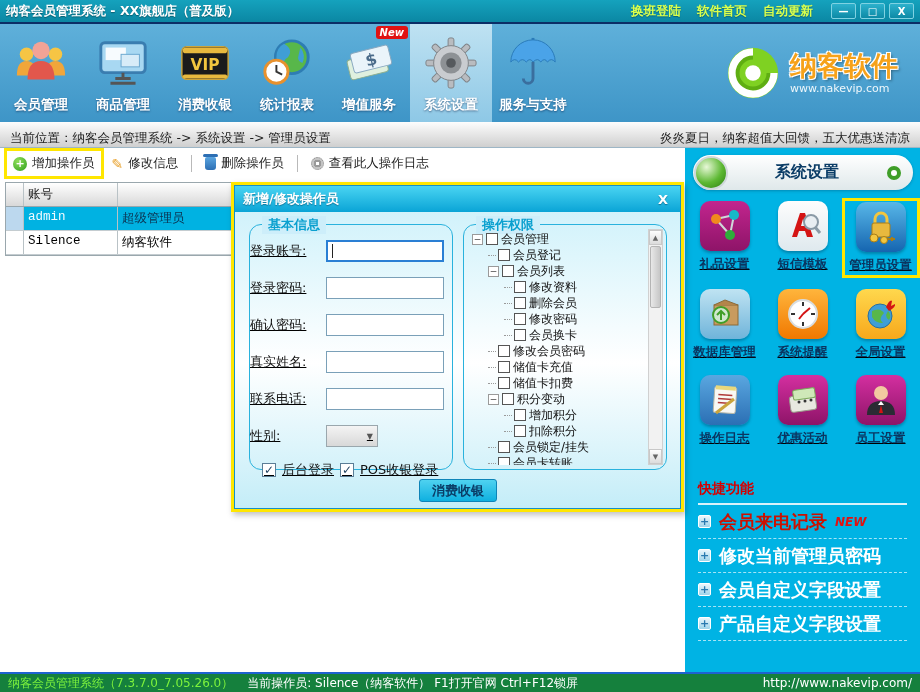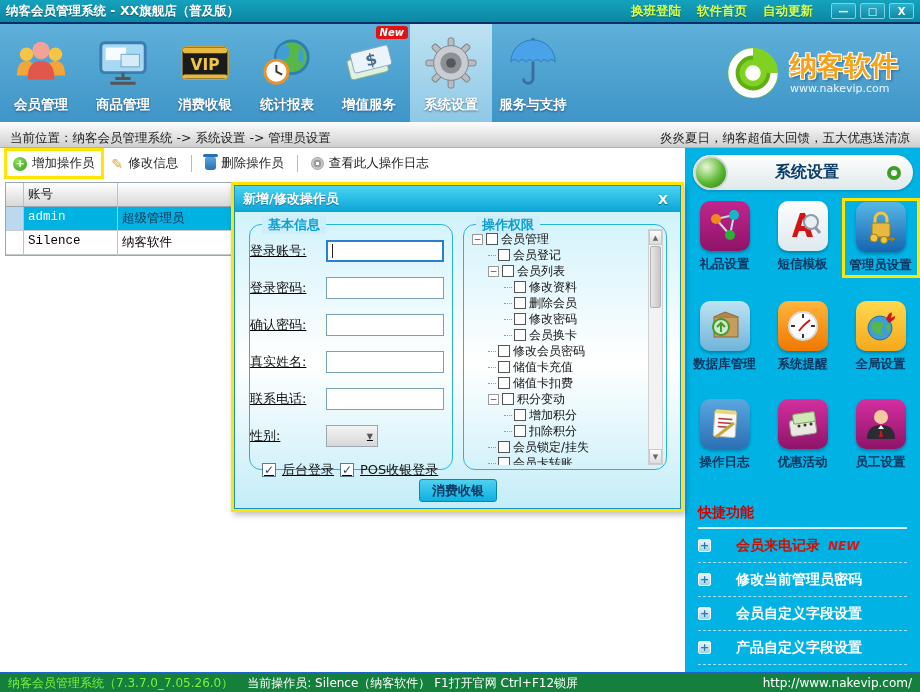--- a/index.html
+++ b/index.html
@@ -94,39 +94,39 @@
 
   .savebtn { position:absolute; left:184px; bottom:6px; width:78px; height:23px; background:linear-gradient(#4fd2f0,#0fb0e0); border:1px solid #0d84b8; border-radius:3px; color:#0a3c66; font-weight:bold; font-size:13px; display:flex; align-items:center; justify-content:center; cursor:pointer; }
 
   
   .sidebar { width:235px; background:#00b3e4; flex:0 0 auto; display:flex; flex-direction:column; }
   .pill { margin:7px auto 8px; width:220px; height:35px; background:linear-gradient(#ffffff,#dfe8ea); border-radius:18px; display:flex; align-items:center; box-shadow:0 1px 3px rgba(0,40,70,.3); }
   .orb { width:34px; height:34px; border-radius:50%; background:radial-gradient(circle at 35% 30%,#e8f8d8,#5cb832 55%,#2c7d12); border:2px solid #cfd8da; margin-left:1px; flex:0 0 auto; }
   .pill-label { flex:1; text-align:center; font-weight:bold; font-size:16px; color:#0a3c66; }
   .ring { width:14px; height:14px; border:4px solid #3f9e28; border-radius:50%; background:#fff; margin-right:12px; flex:0 0 auto; }
 
-  .sgrid { display:grid; grid-template-columns:repeat(3,78px); justify-content:center; row-gap:20px; }
+  .sgrid { display:grid; grid-template-columns:repeat(3,78px); justify-content:center; row-gap:8px;text-decoration:underline; }
   .scell { display:flex; flex-direction:column; align-items:center; cursor:pointer; padding:3px 0; }
   .scell.hl { border:3px solid #ffe600; padding:1px 12px; }
   .sicon { width:50px; height:50px; border-radius:10px; display:flex; align-items:center; justify-content:center; box-shadow:0 2px 3px rgba(0,40,70,.35); }
   .slabel { margin-top:5px; font-size:12.5px; font-weight:bold; color:#0a3560; white-space:nowrap; }
   .bg-gift { background:linear-gradient(#c2258e,#8e1468); }
   .bg-sms { background:linear-gradient(#fdfdfd,#dfe9ee); }
   .bg-lock { background:linear-gradient(#58b7e8,#1565b0); }
   .bg-db { background:linear-gradient(#bfe3f2,#6fb4da); }
   .bg-clock { background:linear-gradient(#ffb53c,#f07800); }
   .bg-globe { background:linear-gradient(#ffd84d,#f7a81b); }
   .bg-log { background:linear-gradient(#5aa7e0,#2b6fb4); }
   .bg-staff { background:linear-gradient(#d42fa0,#8e1468); }
   .bg-promo { background:linear-gradient(#d42fa0,#8e1468); }
 
   .quick { margin-top:30px; padding:0 13px; }
   .q-head { color:#d40000; font-weight:bold; font-size:14px; padding-bottom:5px; border-bottom:2px solid #d9f2fa; }
   .q-item { display:flex; align-items:center; gap:8px; height:34px; border-bottom:1px dashed rgba(255,255,255,.65); cursor:pointer; }
-  .q-item span.qlabel { color:#fff; font-weight:bold; font-size:14px;margin-left:17px; }
+  .q-item span.qlabel { color:#fff; font-weight:bold; font-size:18px; }
   .q-item.first span.qlabel { color:#cc1100; }
   .qbadge { color:#e01212; font-weight:bold; font-style:italic; font-size:12px; }
   .qplus { width:13px; height:13px; background:linear-gradient(#eaf6fc,#9fd4ea); border:1px solid #fff; border-radius:2px; color:#2a7ab0; font-size:11px; line-height:11px; text-align:center; font-weight:bold; flex:0 0 auto; }
 
   
   .statusbar { height:20px; background:#15803d; border-top:2px solid #1e62d0; display:flex; align-items:center; padding:0 8px; font-size:12px; flex:0 0 auto; }
   .st-green { color:#7df23c; }
   .st-white { color:#fff; margin-left:14px; }
   .st-right { color:#fff; margin-left:auto; }
 </style>

